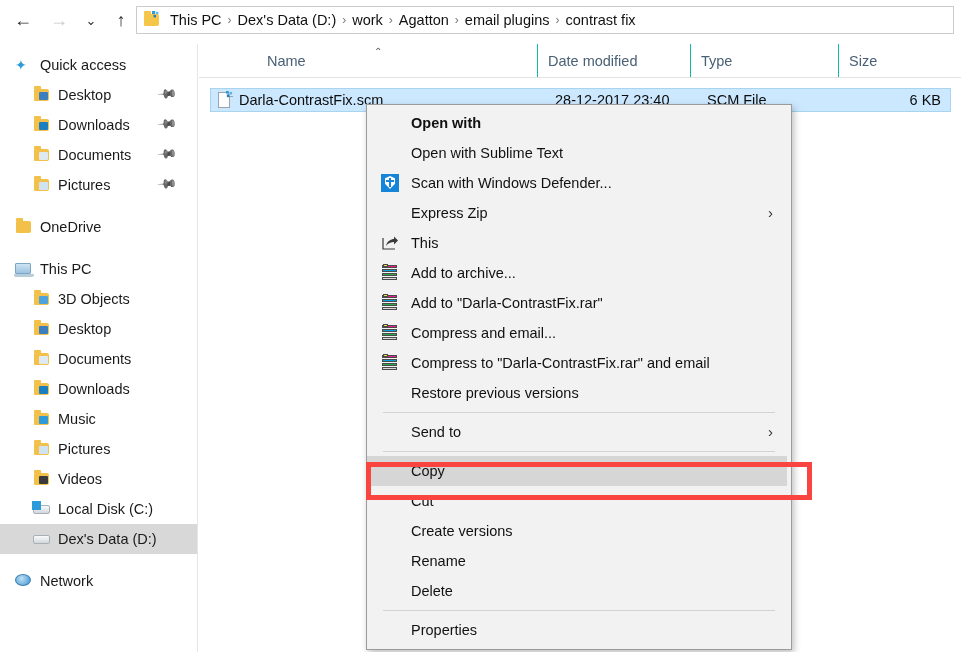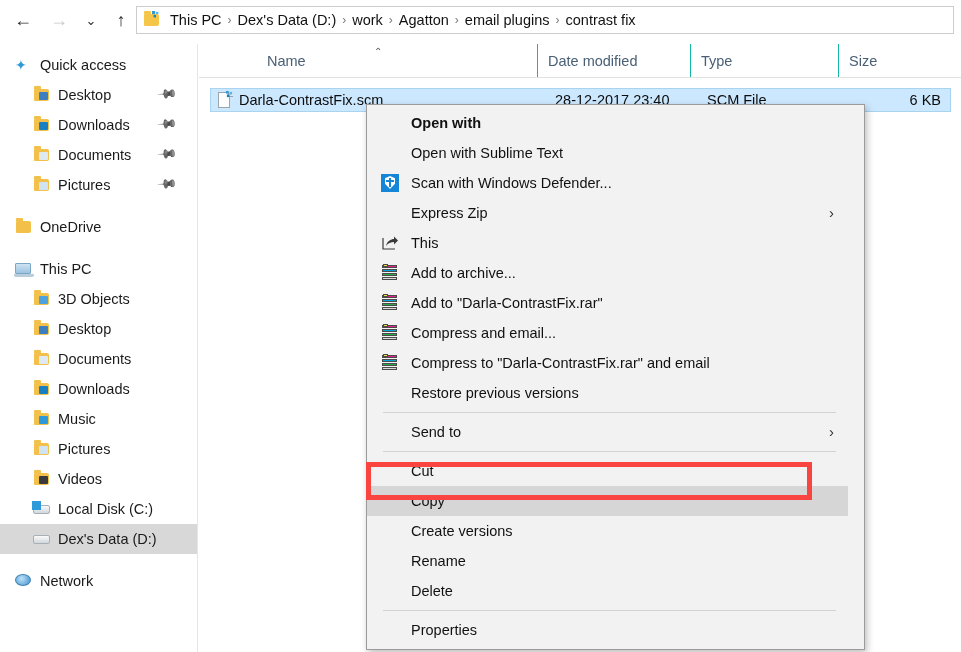--- a/index.html
+++ b/index.html
@@ -129,25 +129,25 @@
   .doc-fold { position:absolute; right:0px; top:1px; width:5px; height:5px;
               background:#d9e7f2; border-left:1px solid #9aa4ad; border-bottom:1px solid #9aa4ad; }
   .doc-blue { position:absolute; left:11px; top:0px; width:7px; height:7px; }
   .cell-name { width:316px; overflow:hidden; white-space:nowrap; }
   .cell-date { width:152px; }
   .cell-type { width:148px; }
   .cell-size { width:92px; text-align:right; padding-right:6px; }
 
   
   .ctxmenu {
-    position:absolute; left:366px; top:104px; width:499px;
+    position:absolute; left:366px; top:104px; width:426px;
     background:#f2f2f2;
     border:1px solid #9b9b9b;
     box-shadow: 2px 3px 7px rgba(0,0,0,0.26);
-    padding: 3px 16px 4px 0;
+    padding: 3px 4px 4px 0;
     font-size:14.5px; color:#111;
   }
   .mi {
     position:relative; height:30px; display:flex; align-items:center;
     padding-left:44px; white-space:nowrap;
   }
   .mi.bold { font-weight:bold; }
   .mi.highlight { background:#d6d6d6; }
   .mi-ico { position:absolute; left:14px; top:6px; width:18px; height:18px; }
   .mi-arrow { position:absolute; right:14px; top:6px; font-size:15px; color:#333; }
@@ -450,27 +450,27 @@
         </div>
         <div class="mi">
           <span>Restore previous versions</span>
         </div>
         <div class="sep"></div>
         <div class="mi">
           <span>Send to</span>
           <span class="mi-arrow">›</span>
         </div>
         <div class="sep"></div>
-        <div class="mi">
-          <span>Cut</span>
-        </div>
         <div class="mi highlight">
           <span>Copy</span>
         </div>
         <div class="mi">
+          <span>Cut</span>
+        </div>
+        <div class="mi">
           <span>Create versions</span>
         </div>
         <div class="mi">
           <span>Rename</span>
         </div>
         <div class="mi">
           <span>Delete</span>
         </div>
         <div class="sep"></div>
         <div class="mi">

